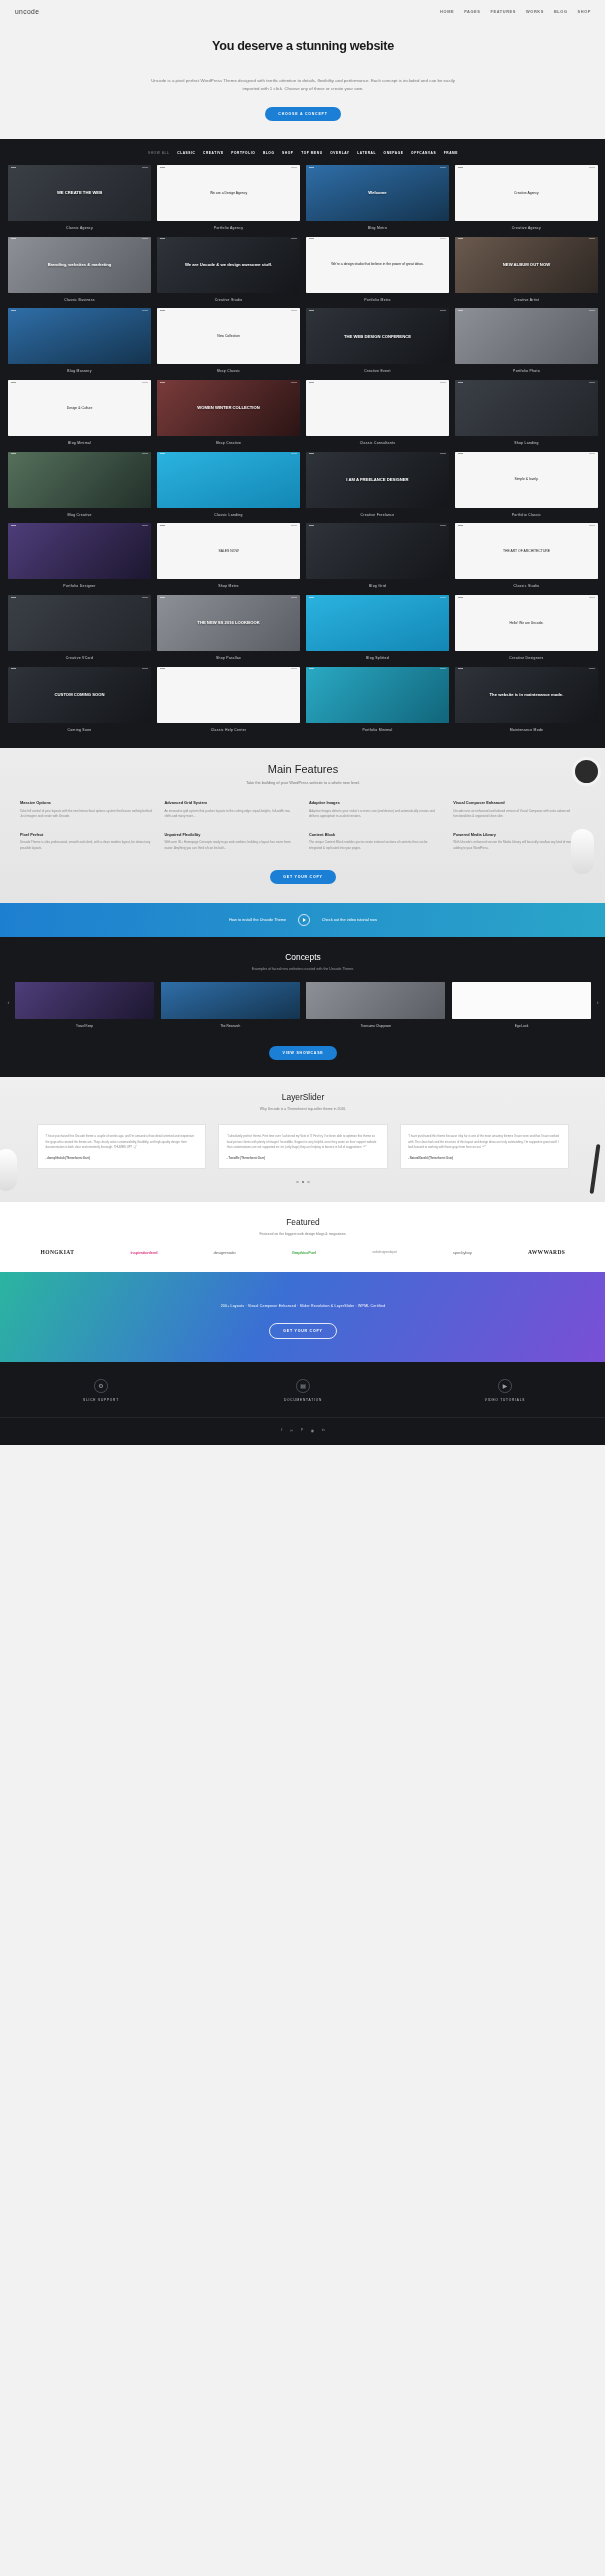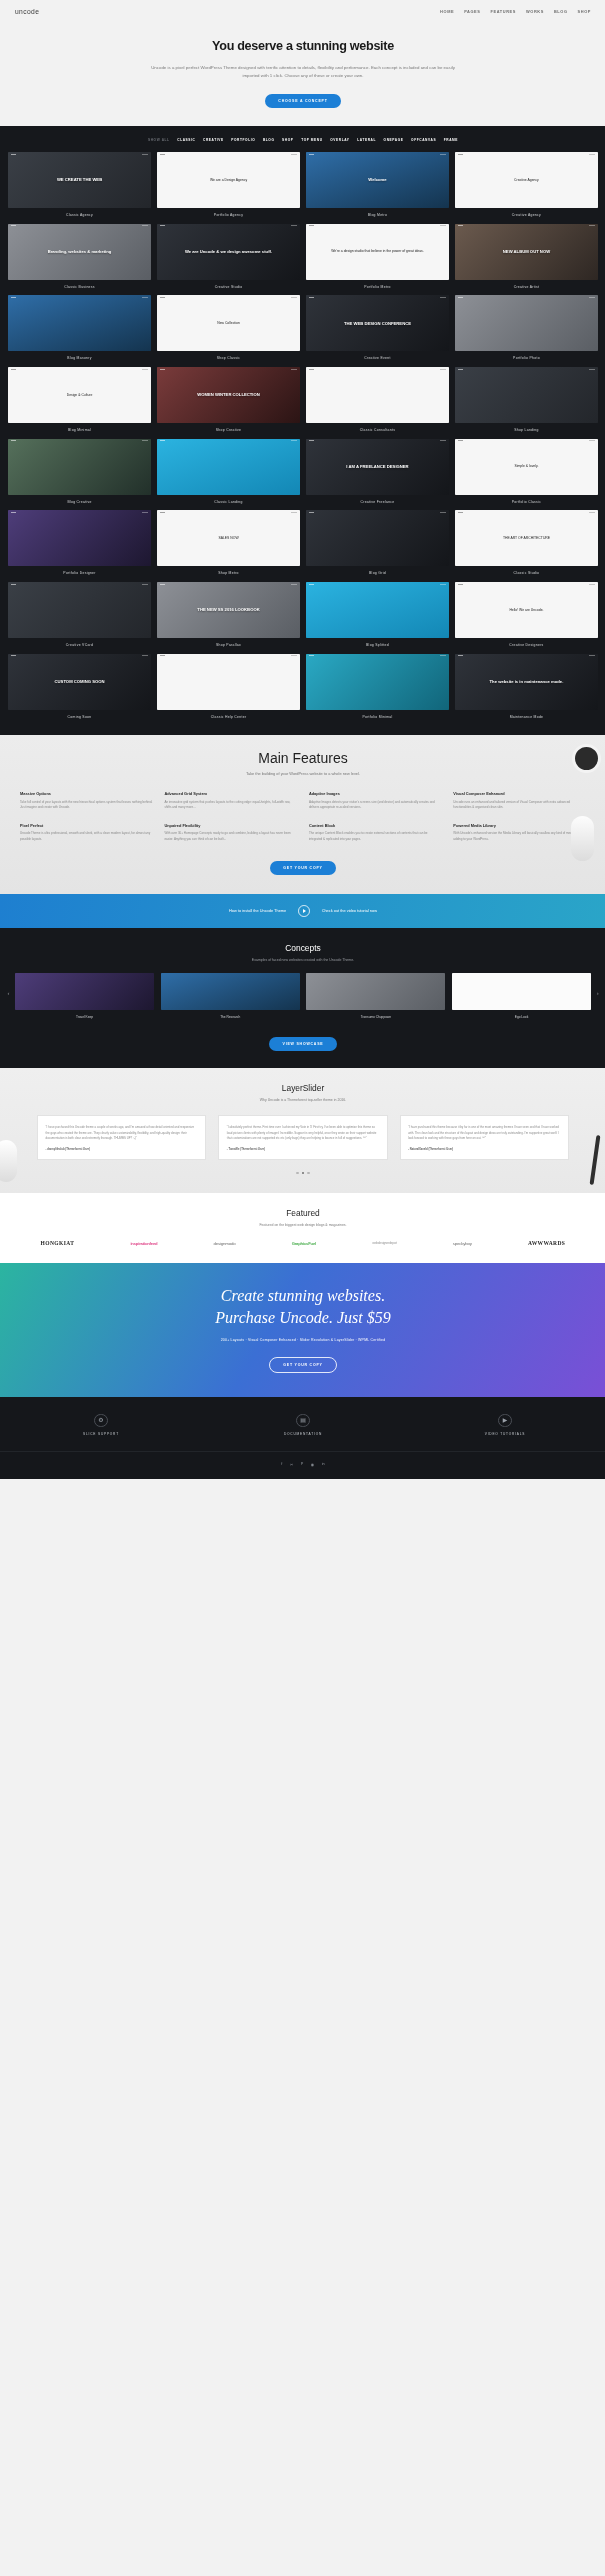--- a/index.html
+++ b/index.html
@@ -21,21 +21,21 @@
   .main-nav { display:flex; gap:10px; }
   .main-nav a {
     font-size:3.9px; letter-spacing:0.6px; color:#6d6d6d; text-decoration:none;
     font-weight:700; text-transform:uppercase;
   }
 
   
   .hero { background:#f2f2f2; padding:15px 0 18.5px; text-align:center; }
   .hero h1 {
     font-size:12.6px; font-weight:700; color:#1a1a1a; letter-spacing:-0.3px;
-    margin-bottom:11px;
+    margin-bottom:24px;
   }
   .hero p {
     font-size:4.4px; line-height:1.9; color:#7a7a7a; max-width:320px;
     margin:0 auto 9.3px;
   }
   .btn {
     display:inline-block; background:#1c7fd6; color:#fff; border:none;
     border-radius:17px; font-size:3.5px; font-weight:700; letter-spacing:0.8px;
     padding:5px 13.5px; text-transform:uppercase; cursor:pointer;
   }
@@ -86,21 +86,21 @@
   .t-red   { background:linear-gradient(135deg,#7a3b3b,#2b1414); }
   .t-purple{ background:linear-gradient(135deg,#4e3d7a,#1d1730); }
   .t-white { background:#fbfbfb; }
   .t-teal  { background:linear-gradient(135deg,#2aa9c4,#11657a); }
 
   
   .features {
     background:linear-gradient(180deg,#ececec,#e4e4e4);
     padding:15px 20px 18.5px; position:relative;
   }
-  .features h2 { text-align:center; font-size:14px; font-weight:400; color:#1f1f1f; }
+  .features h2 { text-align:center; font-size:11px; font-weight:400; color:#1f1f1f; }
   .features .sub { text-align:center; font-size:3.9px; color:#767676; margin:5px 0 15px; }
   .feat-grid { display:grid; grid-template-columns:repeat(4,1fr); gap:11.8px 11.8px; }
   .feat h4 { font-size:3.9px; color:#1f1f1f; font-weight:700; margin-bottom:3.4px; }
   .feat p { font-size:3px; line-height:1.85; color:#8a8a8a; }
   .features .cta { text-align:center; margin-top:15px; }
   .coffee {
     position:absolute; right:5px; top:8.4px; width:29px; height:29px;
     border-radius:50%; background:#2b2b2b; border:3.4px solid #f3f3f3;
   }
   .mouse {
@@ -674,24 +674,20 @@
         <div class="lg-pink">inspirationfeed</div>
         <div class="lg-gray">designmodo</div>
         <div class="lg-grn">GraphicsFuel</div>
         <div class="lg-sm">webdesignerdepot</div>
         <div class="lg-gray">speckyboy</div>
         <div class="lg-serif">AWWWARDS</div>
       </div>
   </section>
 
   <section class="purchase">
-    <h2>
-      <span>Create stunning websites.</span><br>
-      <span>Purchase Uncode. Just $59</span>
-    </h2>
     <div class="meta">200+ Layouts · Visual Composer Enhanced · Slider Revolution &amp; LayerSlider · WPML Certified</div>
     <button class="btn ghost">GET YOUR COPY</button>
   </section>
 
   <footer class="footer">
     <div class="fcols" id="fcols">
         <div class="fcol">
           <div class="circ">⚙</div>
           <div class="lbl">SLICE SUPPORT</div>
         </div>

